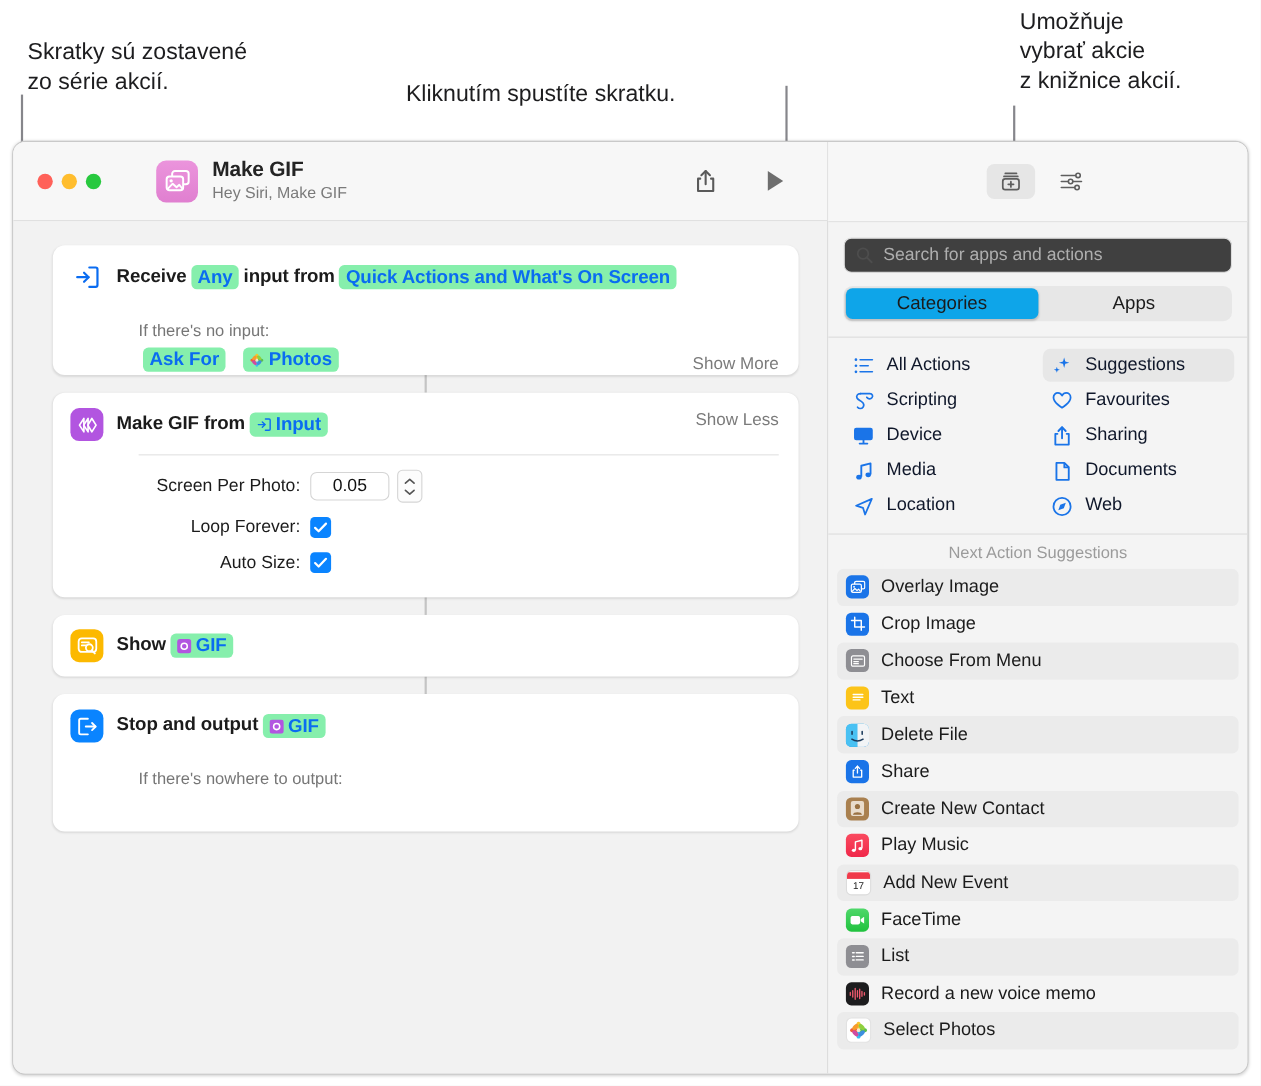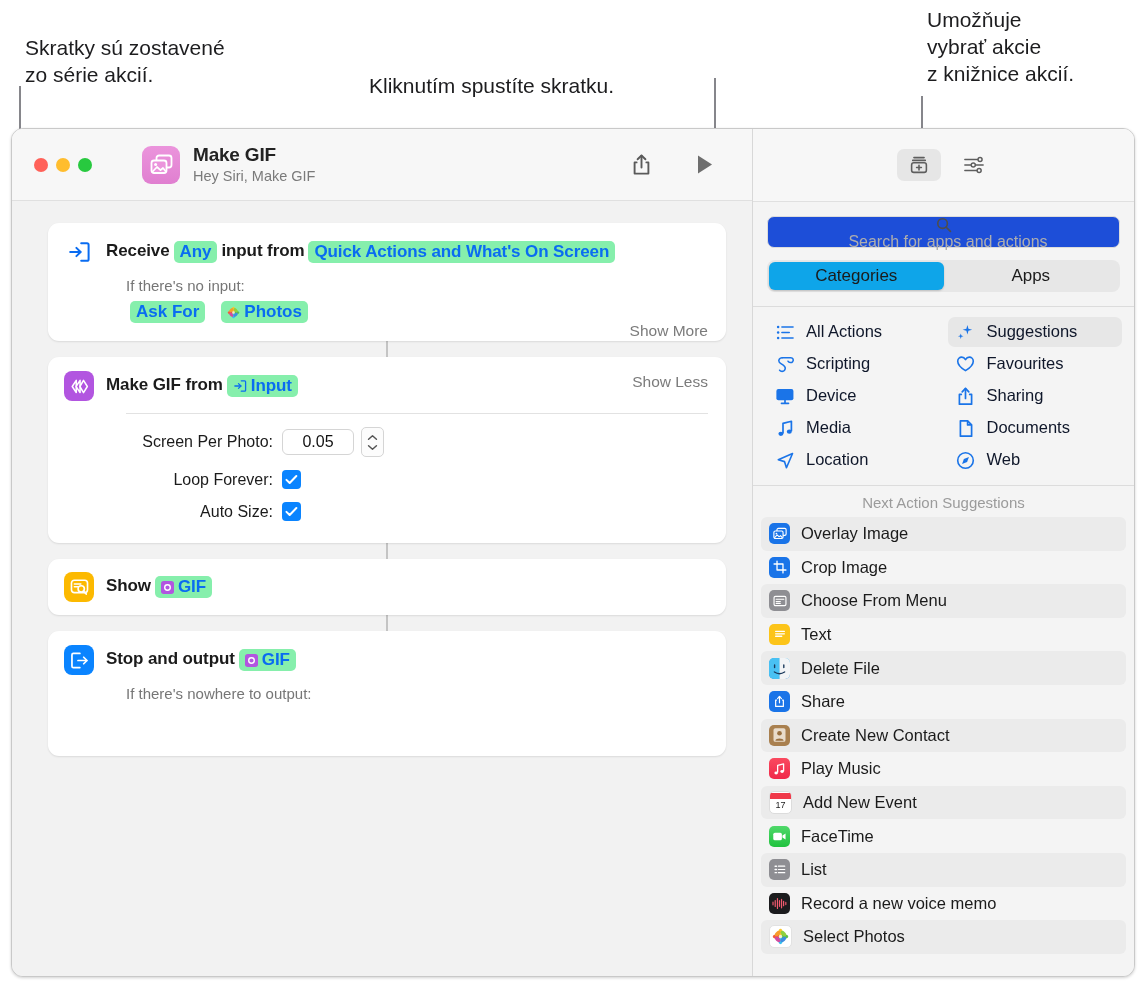--- a/index.html
+++ b/index.html
@@ -111,21 +111,21 @@
   }
   .token{
     background:#86efac;color:#0a6cf1;
     border-radius:5px;padding:1px 6px;
     font-weight:bold;font-size:17px;
     display:inline-flex;align-items:center;gap:4px;
     margin:0 4px;
   }
   .sub-label{
     font-size:15px;color:#767676;font-weight:normal;
-    margin-left:62px;margin-top:10px;
+    margin-left:62px;margin-top:25px;
   }
   .token-row{margin-left:62px;margin-top:7px;display:flex;align-items:center;gap:8px;}
   .show-toggle{
     font-size:15.5px;color:#7b7b7b;font-weight:normal;
     position:absolute;
   }
 
   .divider-line{height:1px;background:#e2e2e2;margin:12px 0 0 62px;}
   .param-row{
     display:flex;align-items:center;justify-content:flex-start;
@@ -161,22 +161,22 @@
   }
   .lib-btn{
     width:44px;height:32px;border-radius:7px;background:#e6e6e6;
     display:flex;align-items:center;justify-content:center;
   }
   .slider-btn{
     width:34px;height:30px;display:flex;align-items:center;justify-content:center;
   }
   #search-wrap{padding:14px 14px 0 14px;}
   .search-box{
-    height:32px;background:#1d4ed8;border:1px solid #dcdcdc;border-radius:7px;
-    display:flex;align-items:center;padding:0 10px;box-sizing:border-box;flex-direction:column;
+    height:32px;background:#404040;border:1px solid #dcdcdc;border-radius:7px;
+    display:flex;align-items:center;padding:0 10px;box-sizing:border-box;
   }
   .search-ph{font-size:16px;color:#aeaeae;margin-left:9px;}
   #segmented{
     margin:12px 14px 0 14px;
     height:32px;background:#e7e7e7;border-radius:8px;
     display:flex;padding:2px;box-sizing:border-box;
   }
   .seg{
     flex:1;display:flex;align-items:center;justify-content:center;
     font-size:17px;color:#1b1b1b;border-radius:6px;

